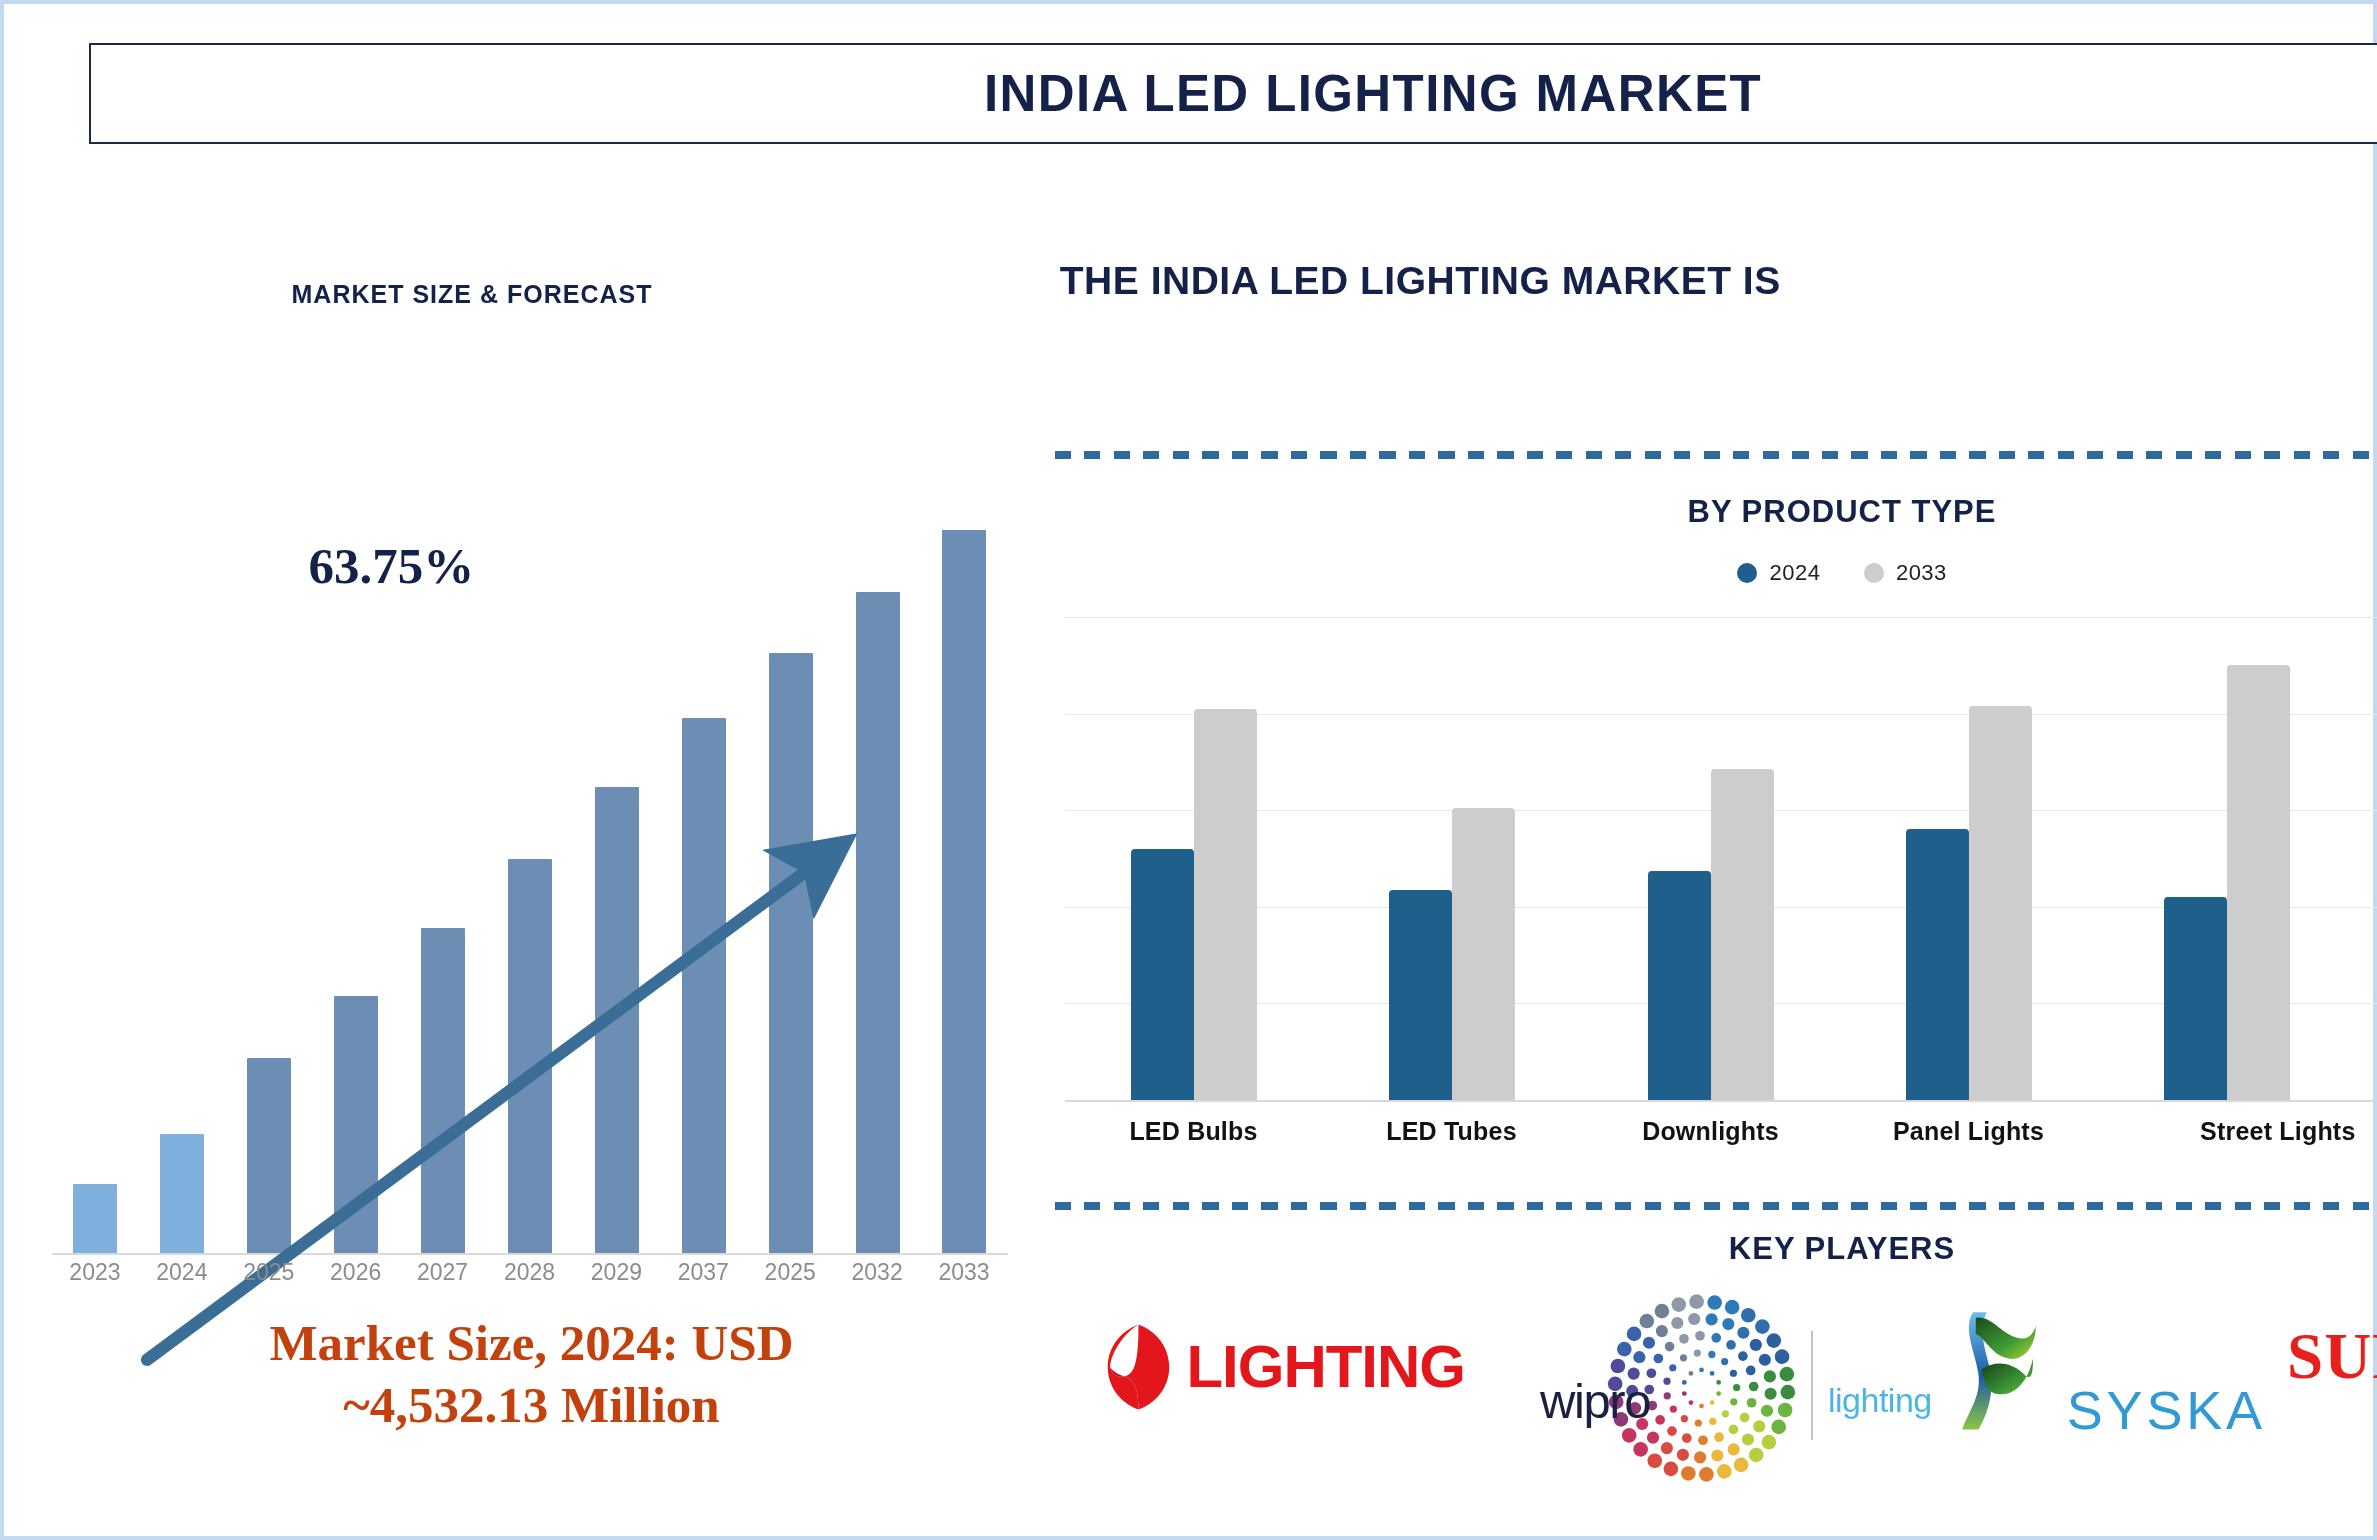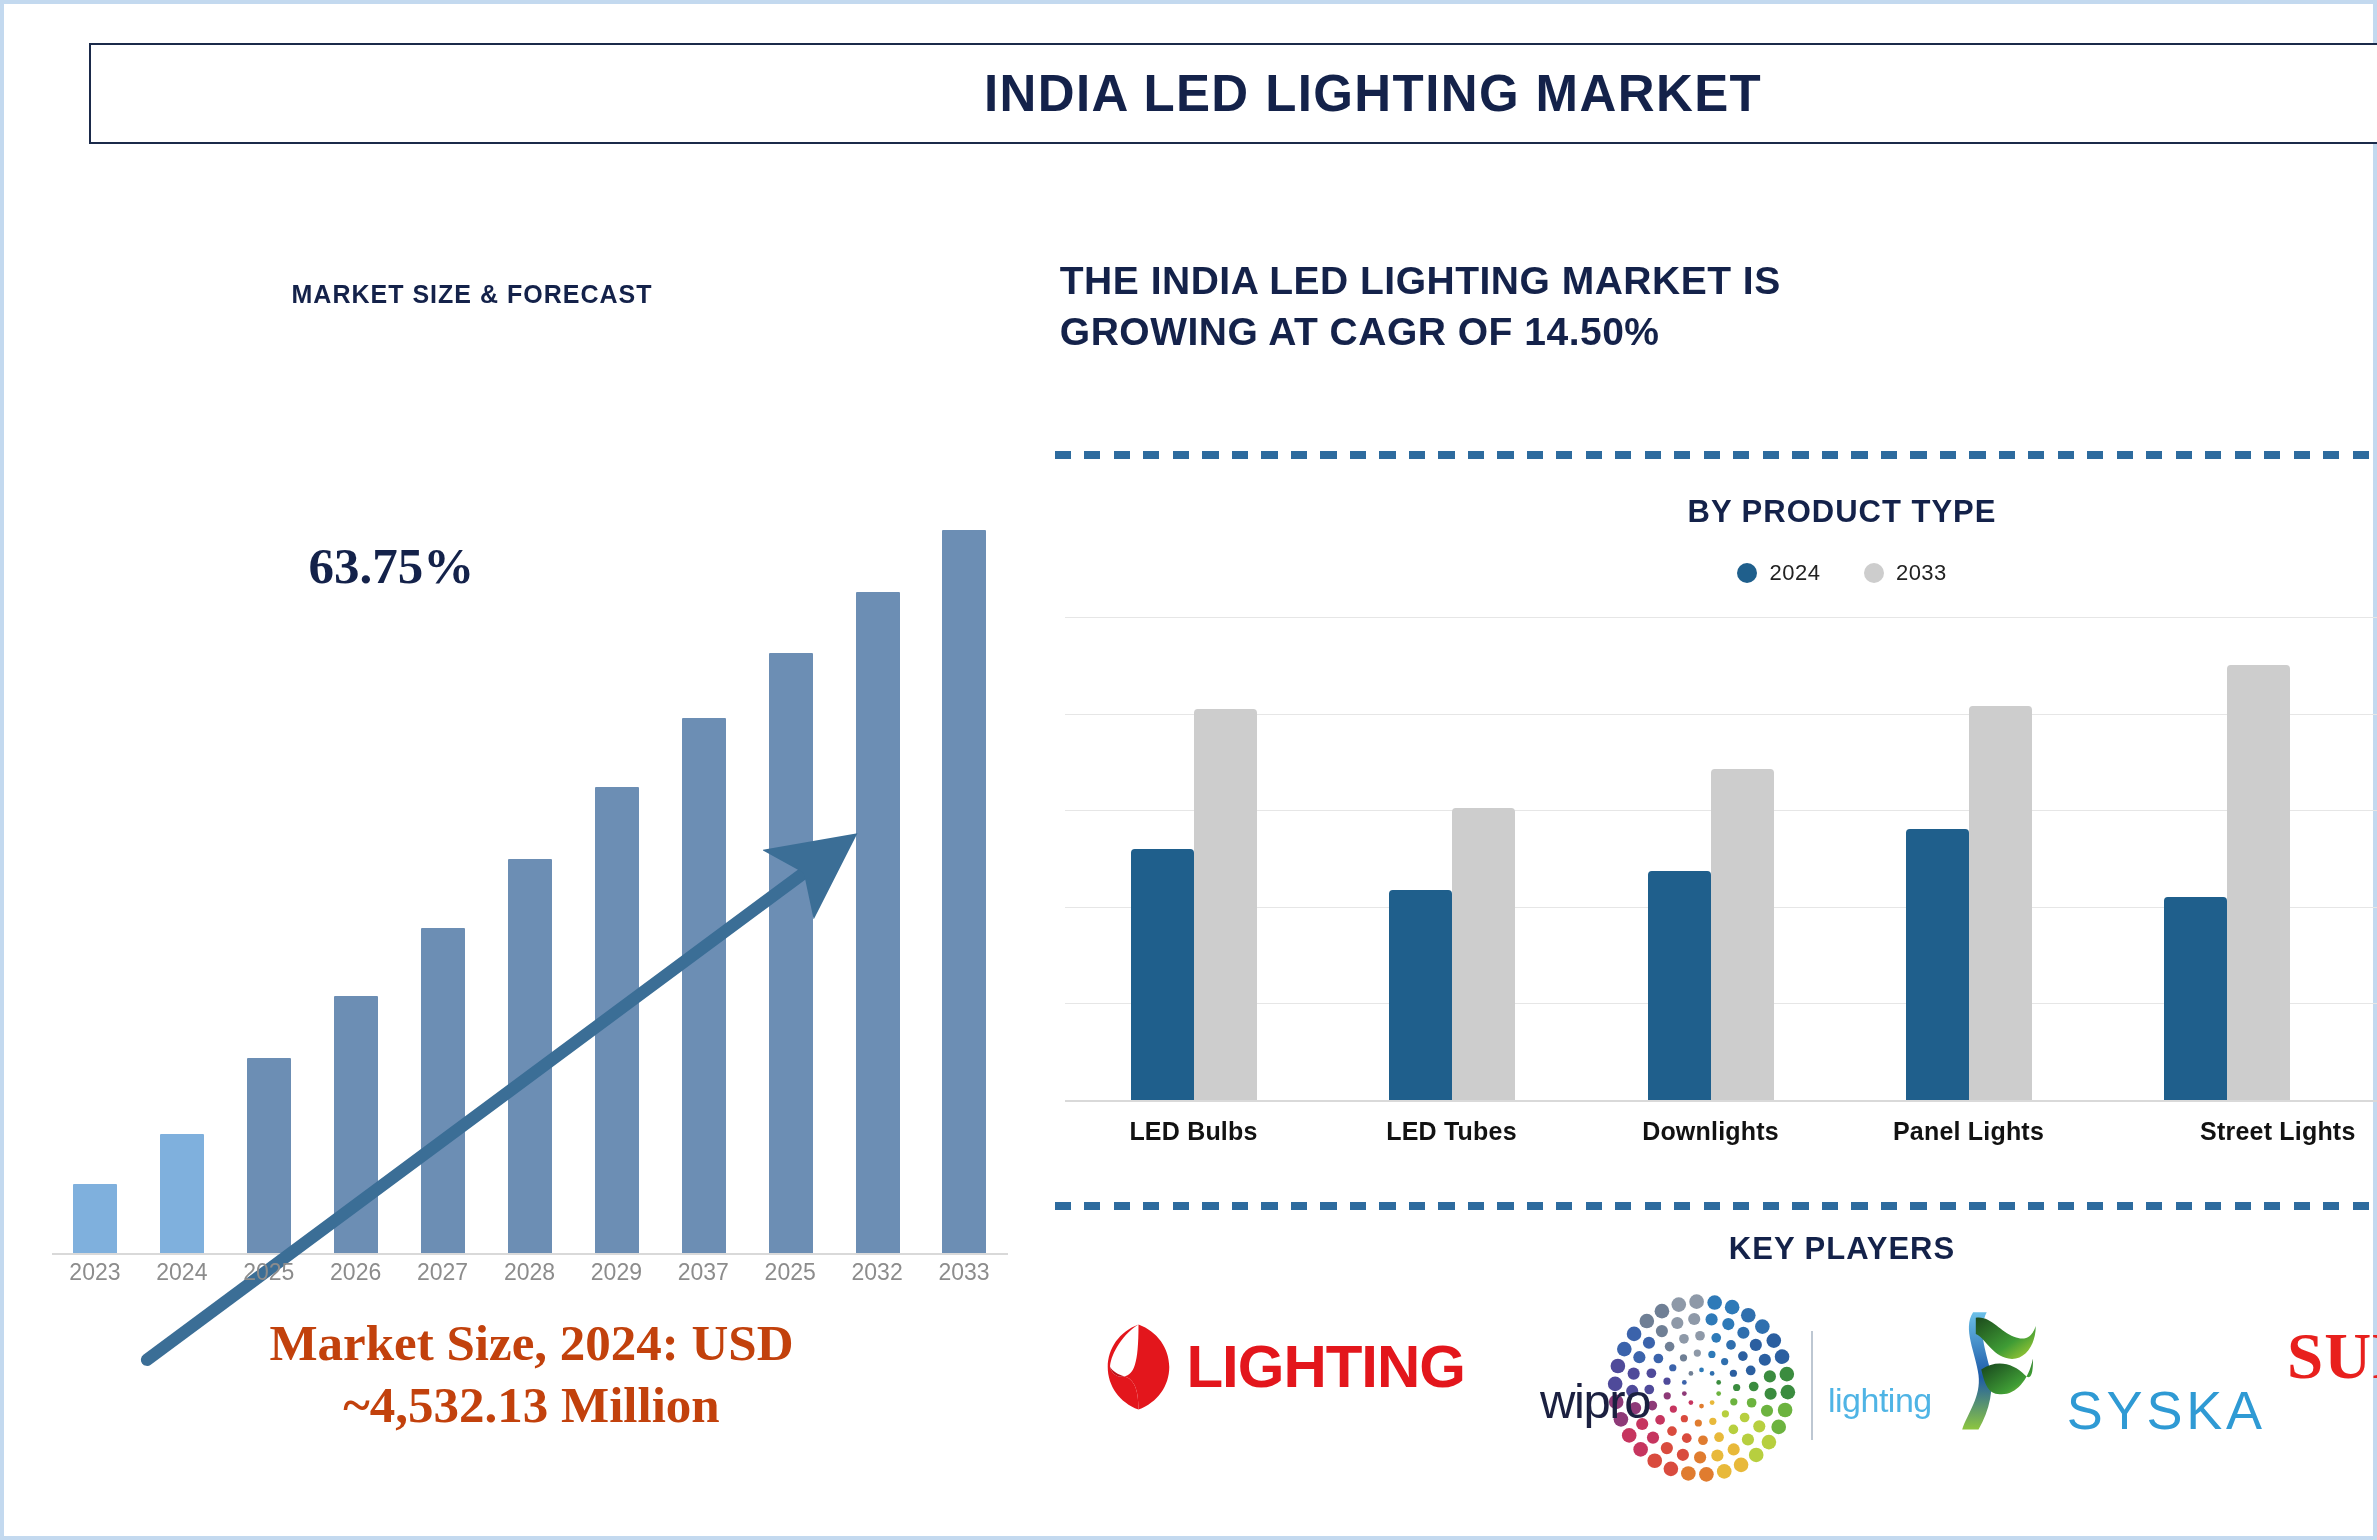--- a/index.html
+++ b/index.html
@@ -207,21 +207,20 @@
     <div id="ms-value">
       <div>Market Size, 2024: USD</div>
       <div>~4,532.13 Million</div>
     </div>
   </div>
 
   <div id="right-col">
 
     <div id="cagr-headline">
       <div>THE INDIA LED LIGHTING MARKET IS</div>
-      <div>GROWING AT CAGR OF 14.50%</div>
     </div>
 
     <div class="dashline" id="dash-top"></div>
 
     <div id="product-heading">BY PRODUCT TYPE</div>
 
     <div id="legend">
         <div class="leg-item">
           <span class="leg-dot" style="background: rgb(31, 95, 140);"></span>
           <span class="leg-label">2024</span>

